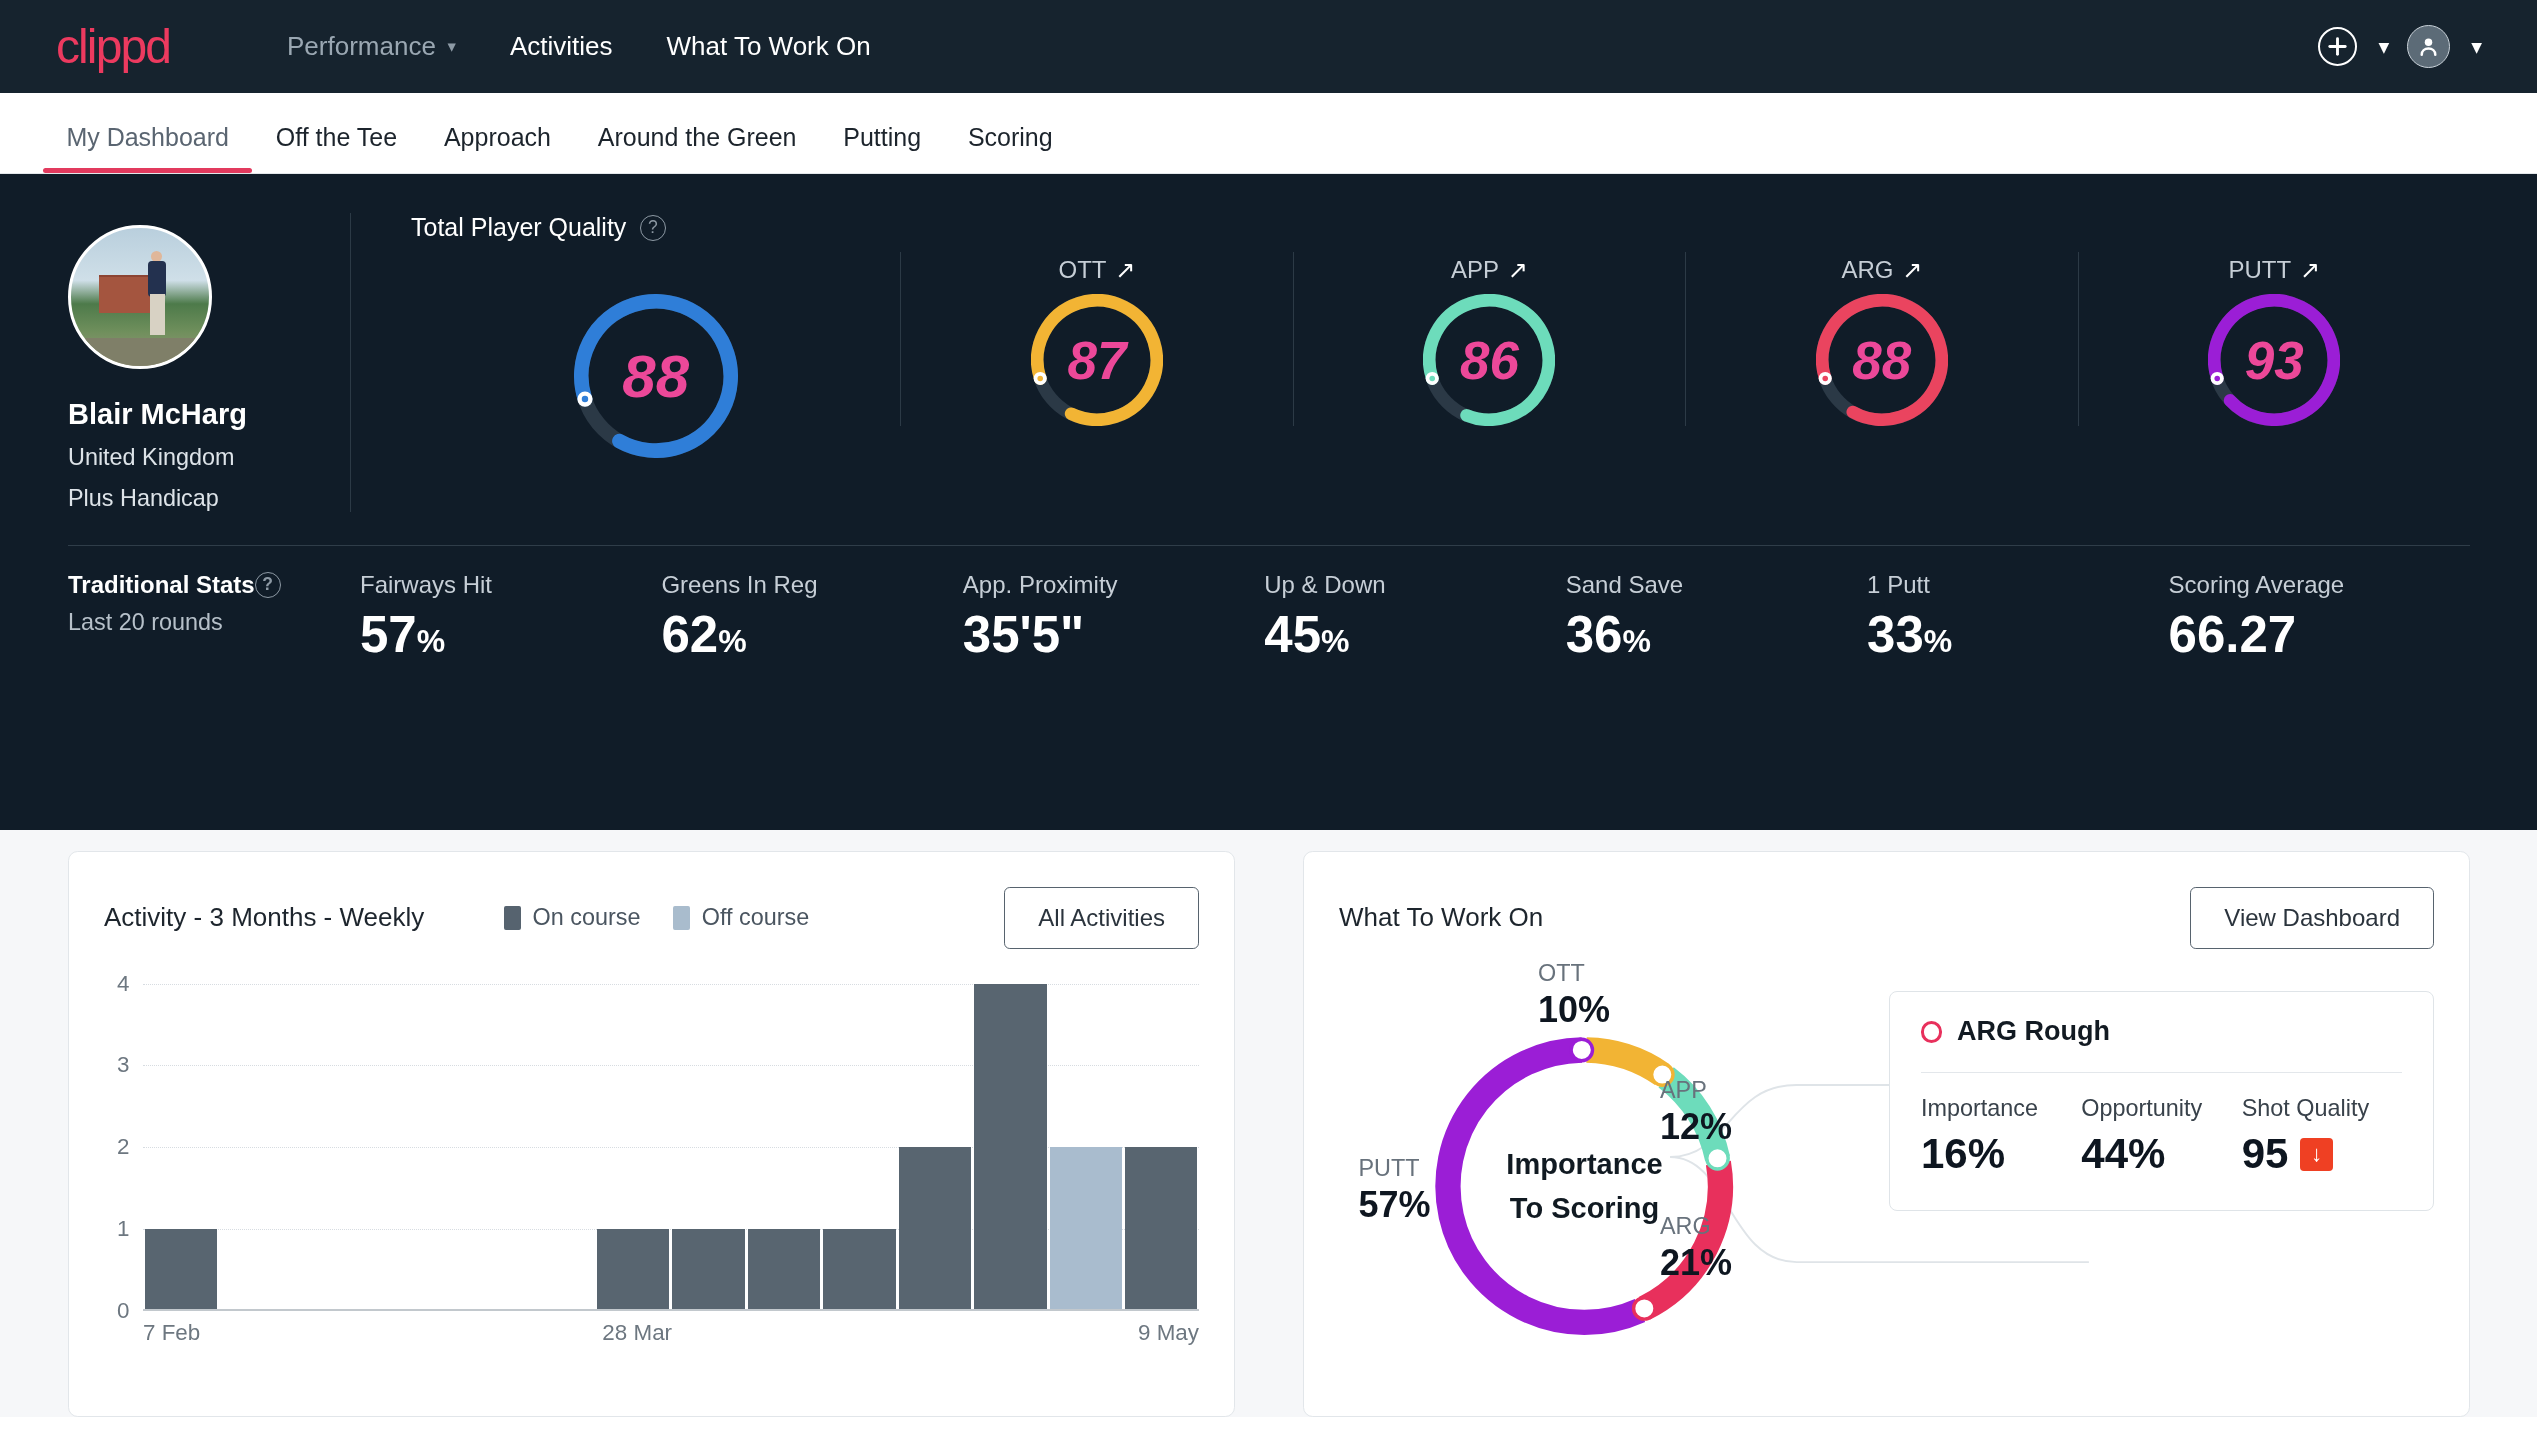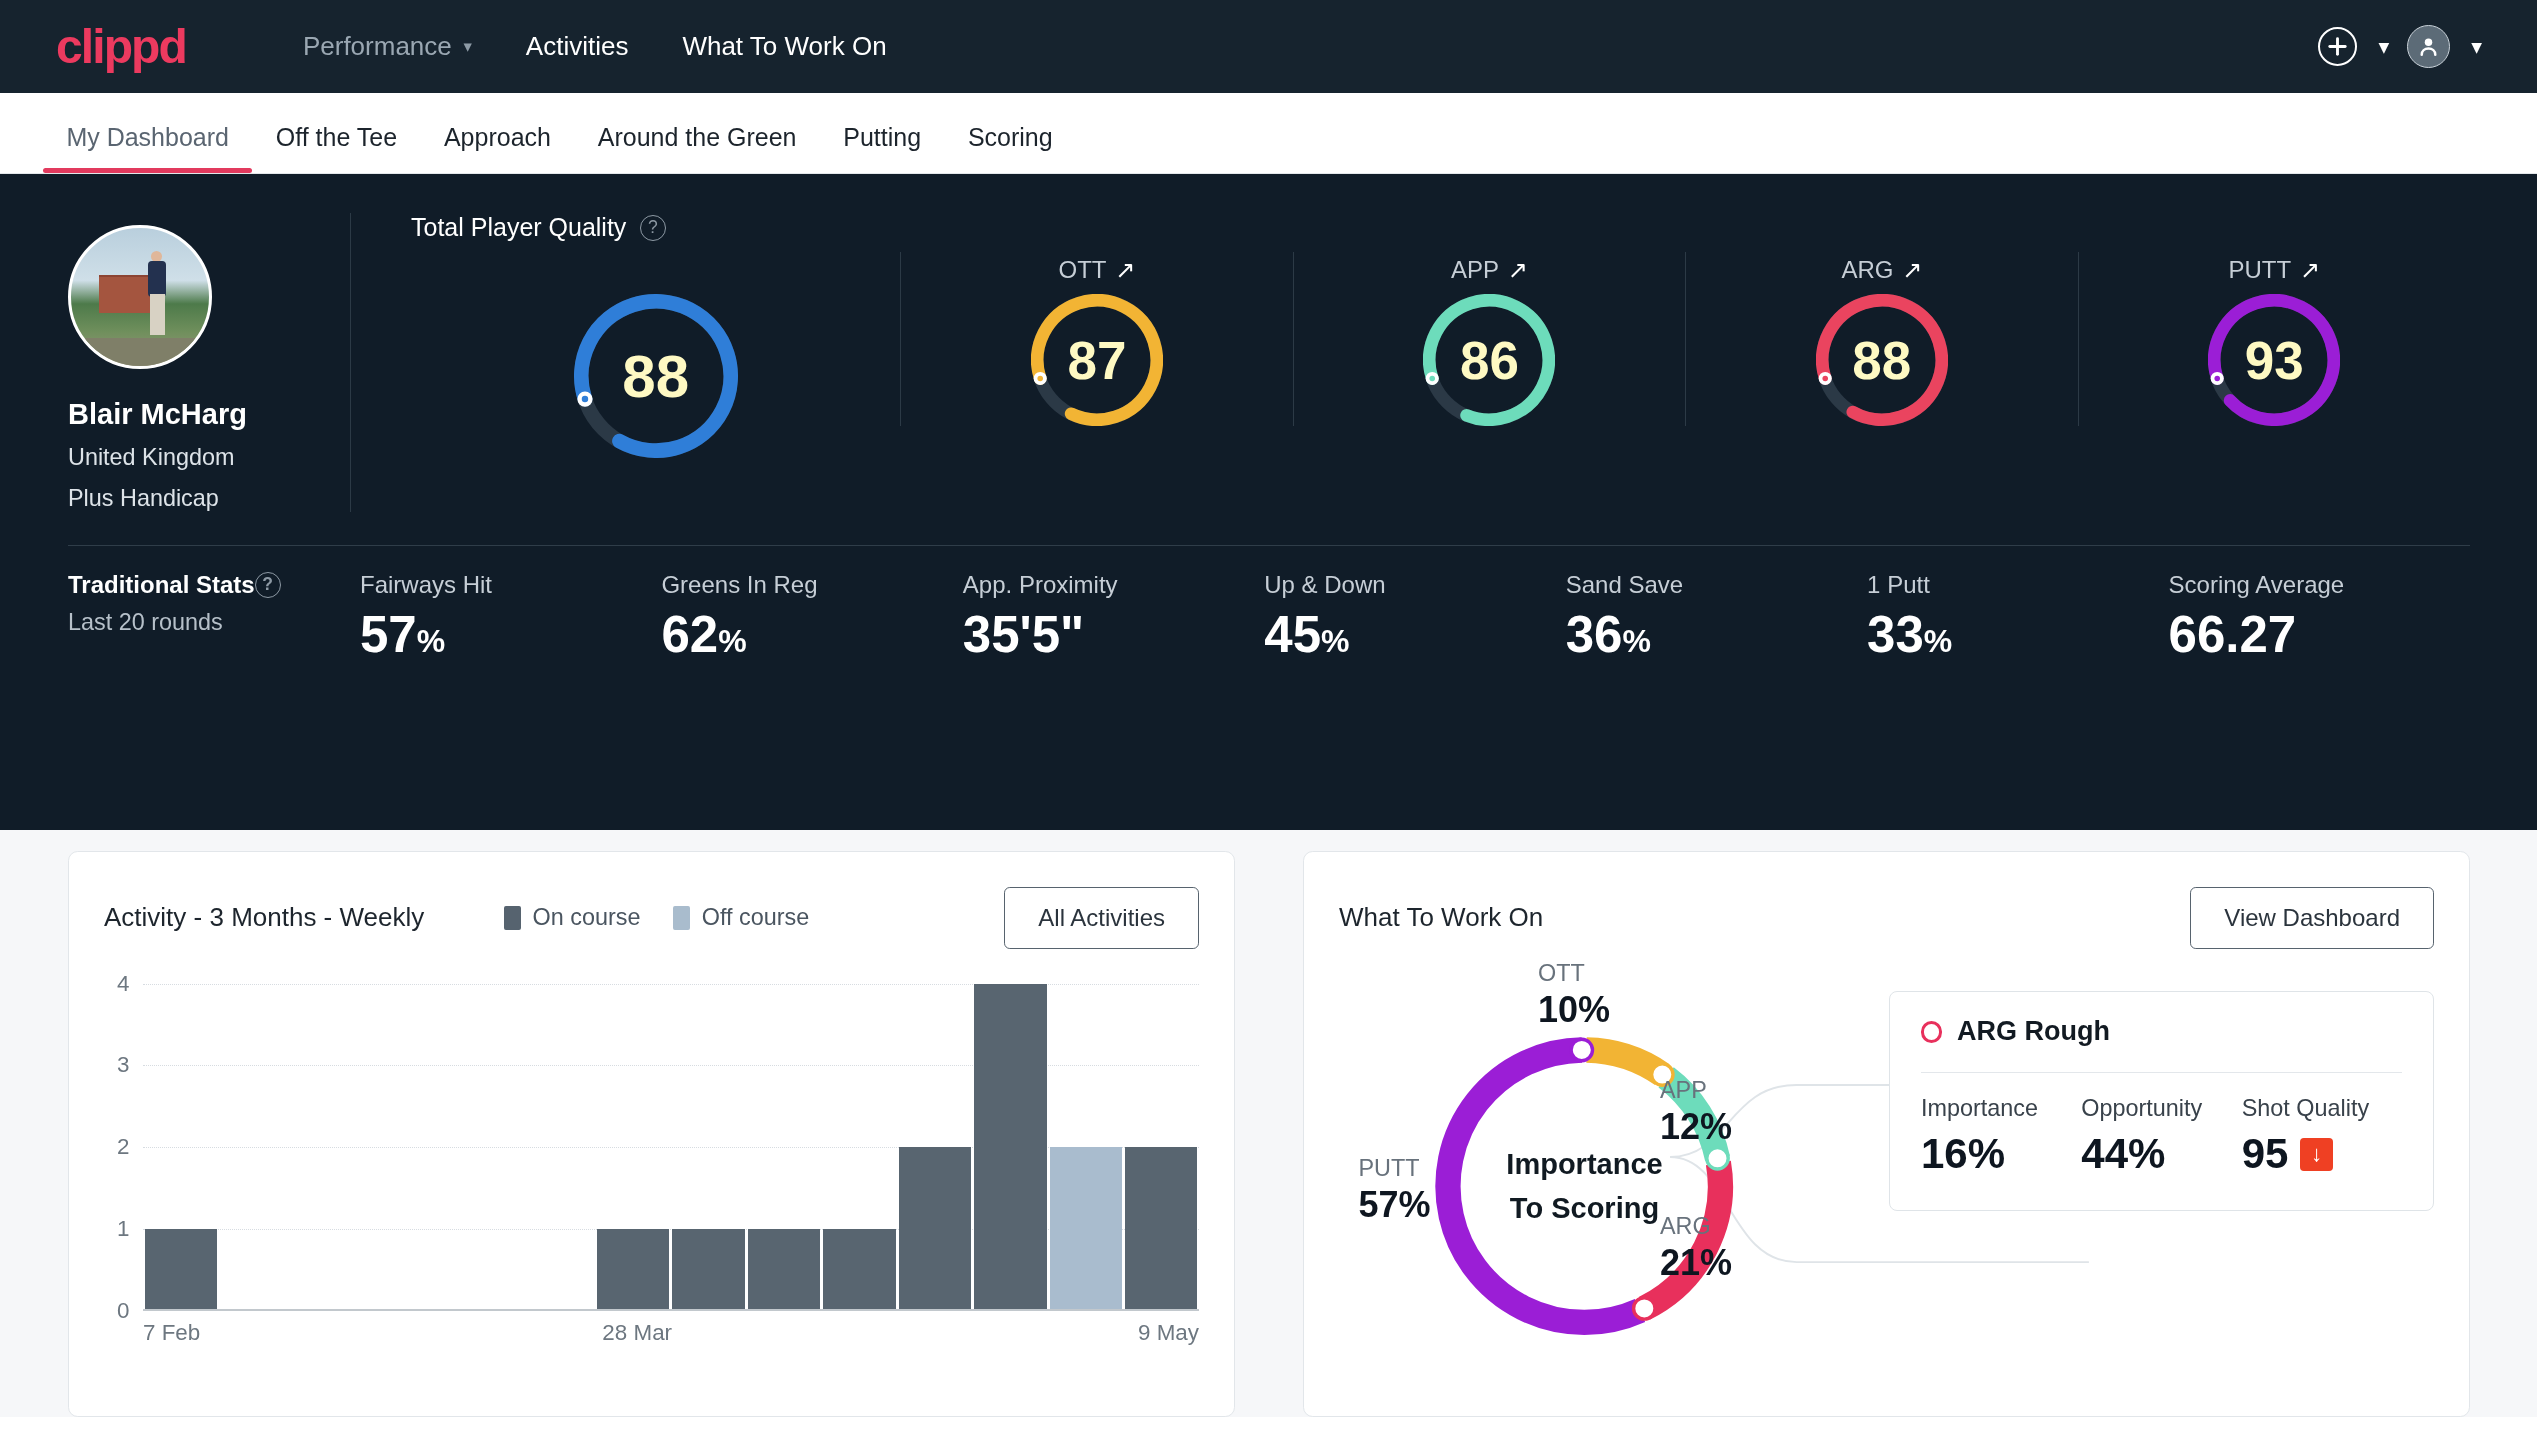--- a/index.html
+++ b/index.html
@@ -10,21 +10,21 @@
     overflow: hidden;
   }
 
   
   .topbar {
     height: 93px; background: #16232e;
     display: flex; align-items: center; padding: 0 56px;
     position: relative;
   }
   .logo {
-    font-size: 48px; font-weight: 700; color: #ec3a5f;
+    font-size: 48px; font-weight: 400; color: #ec3a5f;
     letter-spacing: -1.9px; margin-right: 90px; line-height: 1;
   }
   .topnav { display: flex; align-items: center; gap: 0; }
   .topnav-item {
     font-size: 26px; color: #ffffff; padding: 0 27px;
     display: flex; align-items: center; gap: 11.7px; cursor: pointer;
   }
   .topnav-item.muted { color: #9aa7b2; }
   .caret { font-size: 16.6px; opacity: .9; }
   .topbar-right {
@@ -111,21 +111,21 @@
   .gauge-cell.big { flex: 1.25; }
   .gauge-label {
     font-size: 24px; color: #c6ced6; margin-bottom: 9.7px;
     display: flex; align-items: center; gap: 8.8px; height: 29px;
   }
   .gauge-label .arrow { font-size: 24px; color: #ffffff; }
   .gauge-wrap { position: relative; }
   .gauge-val {
     position: absolute; inset: 0; display: flex;
     align-items: center; justify-content: center;
-    font-size: 60px; font-weight: 700; color: #fef9c3;
+    font-size: 60px; font-weight: 700; color: #ec4899; font-style: italic;
   }
   .gauge-wrap.small .gauge-val { font-size: 53px; }
 
   .divline { height: 1px; background: #2f3d49; margin: 33px 68px 0 68px; }
 
   .tstats { display: flex; align-items: flex-start; padding: 25px 68px 0 68px; }
   .tstats-label { width: 292px; flex-shrink: 0; }
   .tstats-title {
     font-size: 24px; font-weight: 700; color: #ffffff;
     display: flex; align-items: center; gap: 0;

